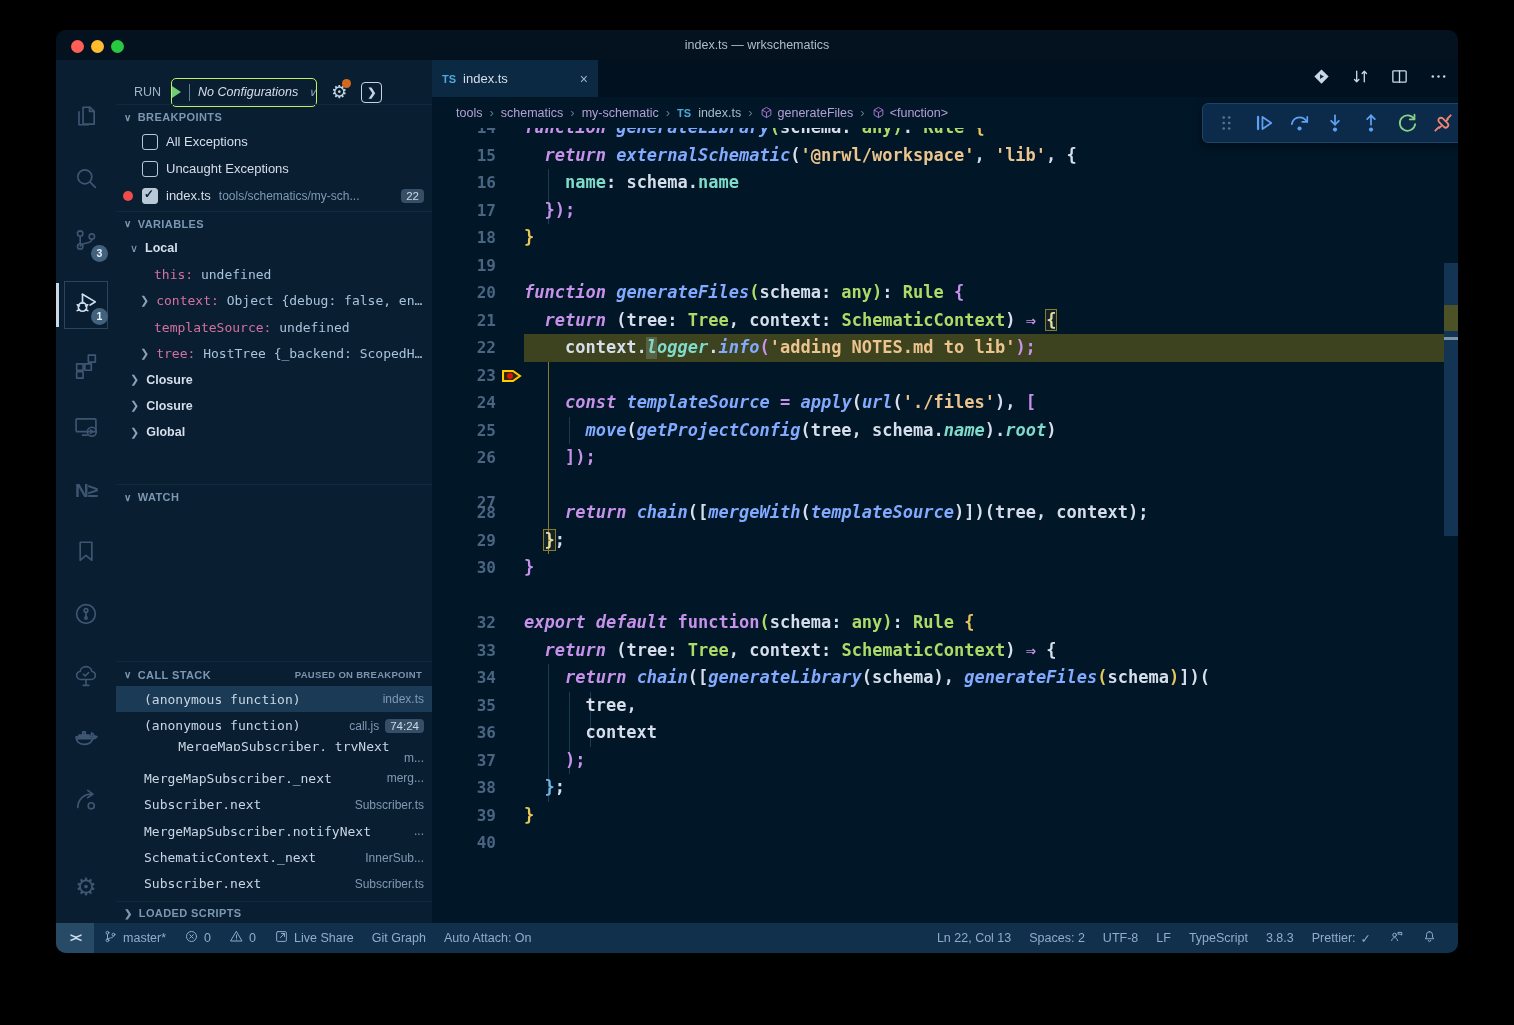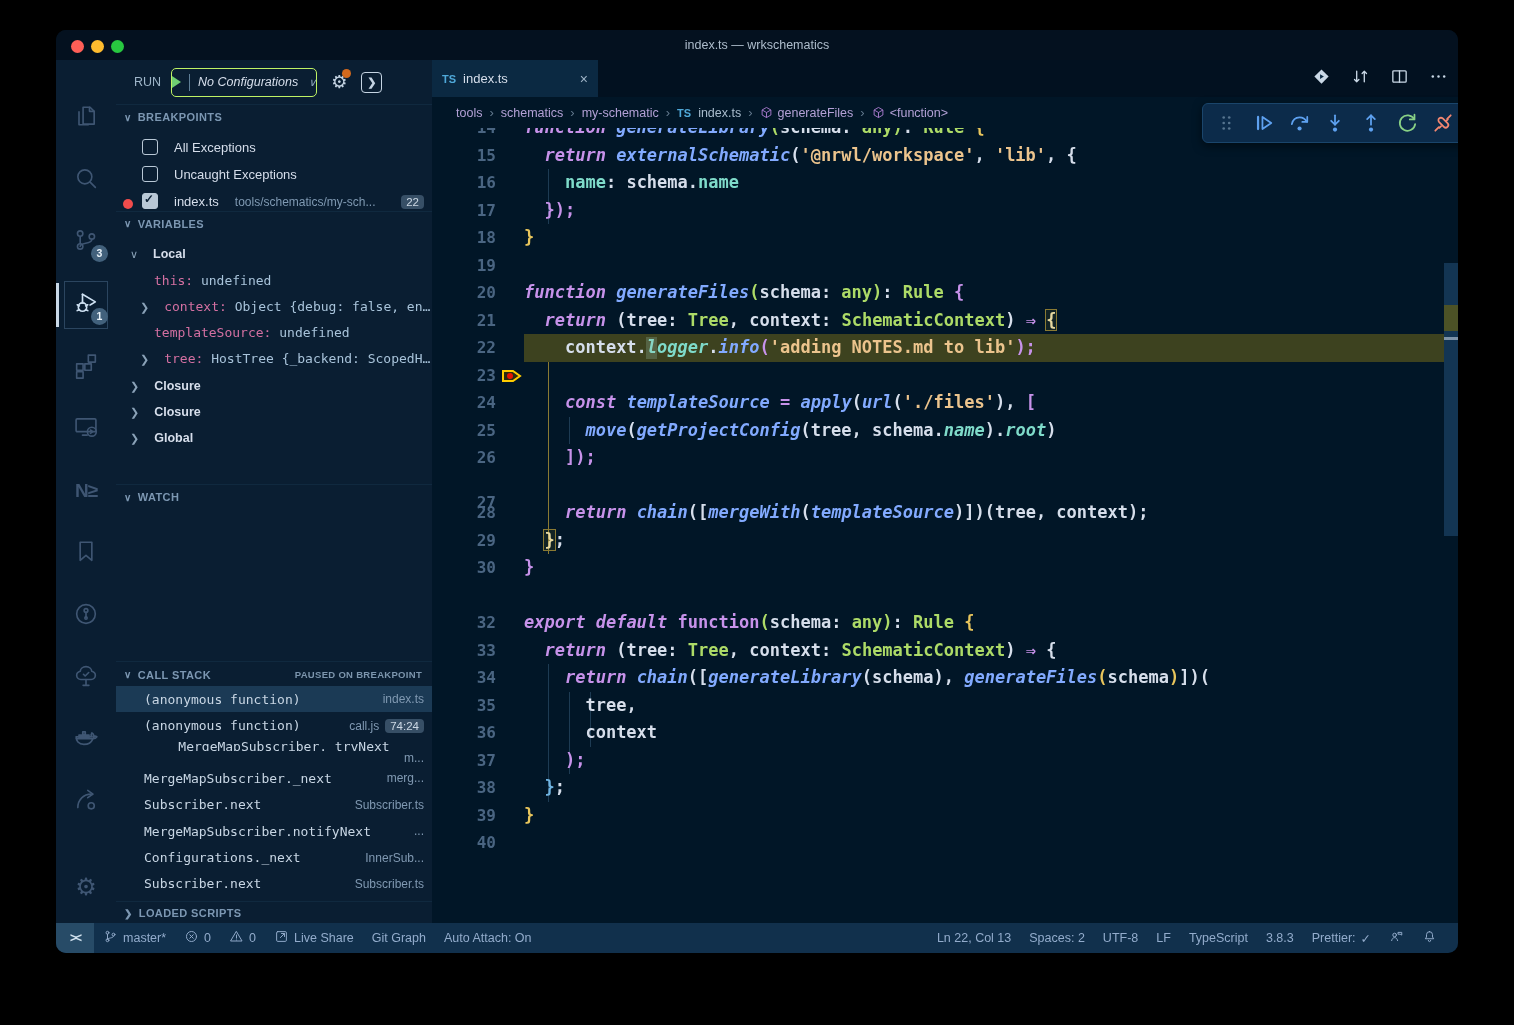--- a/index.html
+++ b/index.html
@@ -21,39 +21,39 @@
   .act-badge{position:absolute;right:8px;bottom:6px;min-width:17px;height:17px;border-radius:9px;background:#42617c;
     color:#e8f1f8;font-size:10.5px;line-height:17px;text-align:center;font-weight:bold;}
   .nx-glyph{font-size:19px;font-weight:bold;letter-spacing:-1px;}
   .gear-glyph{font-size:24px;line-height:1;}
   
   .sidebar{position:absolute;left:60px;top:30px;width:316px;bottom:30px;background:#0a1e32;color:#d6deeb;}
   .sb-abs{position:absolute;left:0;right:0;}
   .sec-header{font-size:11px;font-weight:bold;letter-spacing:.4px;color:#7c97b2;display:flex;align-items:center;
     padding-left:8px;border-top:1px solid #10293f;}
   .sec-header .chev{margin-right:6px;font-size:10px;color:#7c97b2;}
-  .row{display:flex;align-items:flex-end;font-size:13px;color:#d6deeb;gap:8px;}
+  .row{display:flex;align-items:center;font-size:13px;color:#d6deeb;}
   .checkbox{width:14px;height:14px;border:1px solid #b9c8d6;border-radius:3px;margin-right:8px;flex:0 0 auto;position:relative;}
   .checkbox.checked{background:#b9c8d6;}
   .checkbox.checked:after{content:"✓";position:absolute;left:1px;top:-2px;color:#0a1e32;font-size:12px;font-weight:bold;}
   .bp-dot{width:10px;height:10px;border-radius:50%;background:#f14c4c;position:absolute;left:7px;}
   .dim-path{color:#7f99b2;font-size:12px;margin-left:8px;white-space:nowrap;overflow:hidden;flex:1;}
   .badge{background:#374f66;color:#cdd9e5;border-radius:4px;font-size:11.5px;padding:1px 5px;margin-left:6px;margin-right:8px;}
   .mono{font-family:"DejaVu Sans Mono",monospace;}
   .var-key{color:#d470a2;}
   .var-val{color:#a8c3da;}
   .chev{color:#8aa2b8;font-size:11px;}
   .scope-label{font-weight:bold;font-size:12.5px;}
   .cs-row{display:flex;align-items:center;padding:0 8px 0 28px;font-size:13px;}
   .cs-row.selected{background:#1b3a55;}
   .cs-fn{font-family:"DejaVu Sans Mono",monospace;color:#c8d6e4;white-space:nowrap;overflow:hidden;}
   .cs-file{margin-left:auto;color:#8099b2;font-size:12px;white-space:nowrap;}
   .paused{margin-left:auto;margin-right:10px;font-size:9.5px;color:#7c95ad;font-weight:bold;letter-spacing:.3px;}
   
-  .run-row{position:absolute;left:0;right:0;top:2px;height:40px;display:flex;align-items:center;padding-left:18px;}
+  .run-row{position:absolute;left:0;right:0;top:12px;height:40px;display:flex;align-items:center;padding-left:18px;}
   .run-label{color:#9fb6c9;font-size:12.5px;margin-right:10px;}
   .cfg-box{display:flex;align-items:center;border:1px solid #bef264;border-radius:5px;height:27px;padding:0 0;color:#d6deeb;font-size:12.5px;font-style:italic;}
   .cfg-box .sep{width:1px;height:17px;background:#5f7e97;margin:0 8px;}
   .play-tri{width:0;height:0;border-left:9px solid #6fce73;border-top:6px solid transparent;border-bottom:6px solid transparent;}
   .gear-wrap{position:relative;margin-left:14px;color:#c5d4e3;font-size:18px;}
   .gear-dot{position:absolute;right:-4px;top:-2px;width:9px;height:9px;border-radius:50%;background:#d2691e;}
   .console-btn{margin-left:14px;width:19px;height:19px;border:1.5px solid #c5d4e3;border-radius:4px;color:#c5d4e3;
     font-size:11px;display:flex;align-items:center;justify-content:center;font-weight:bold;}
   
   .editorgroup{position:absolute;left:376px;top:30px;right:0;bottom:30px;background:#011627;}
@@ -344,21 +344,21 @@
           </div>
         </div>
         <div class="sb-abs" style="top: 758px; height: 26.4px;">
           <div class="cs-row" style="height:100%;">
         <span class="cs-fn">MergeMapSubscriber.notifyNext</span>
         <span class="cs-file">...</span>
           </div>
         </div>
         <div class="sb-abs" style="top: 784.4px; height: 26.4px;">
           <div class="cs-row" style="height:100%;">
-        <span class="cs-fn">Configurations._next</span>
+        <span class="cs-fn">SchematicContext._next</span>
         <span class="cs-file">InnerSub...</span>
           </div>
         </div>
         <div class="sb-abs" style="top: 810.8px; height: 26.4px;">
           <div class="cs-row" style="height:100%;">
         <span class="cs-fn">Subscriber.next</span>
         <span class="cs-file">Subscriber.ts</span>
           </div>
         </div>
         <div class="sb-abs" style="top: 841px; height: 22px;">

